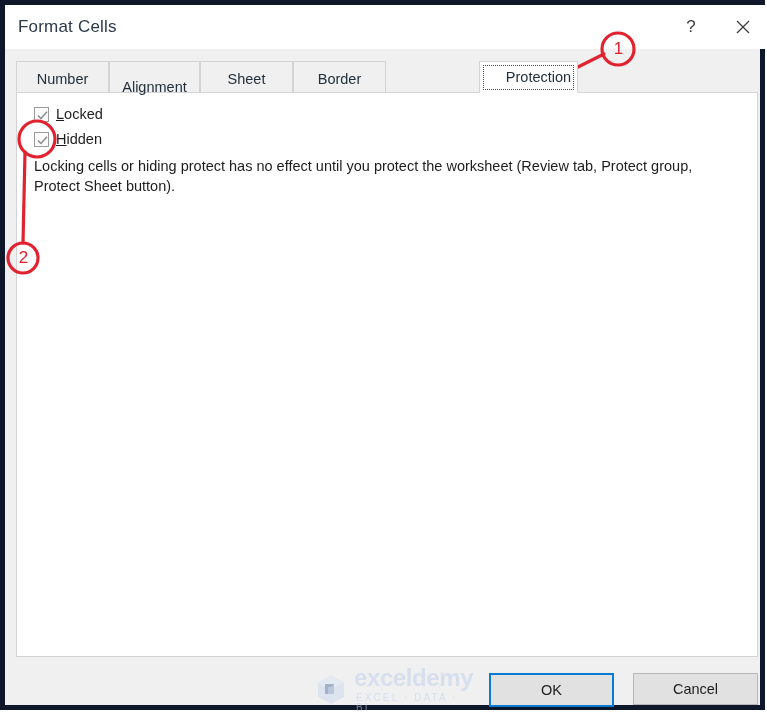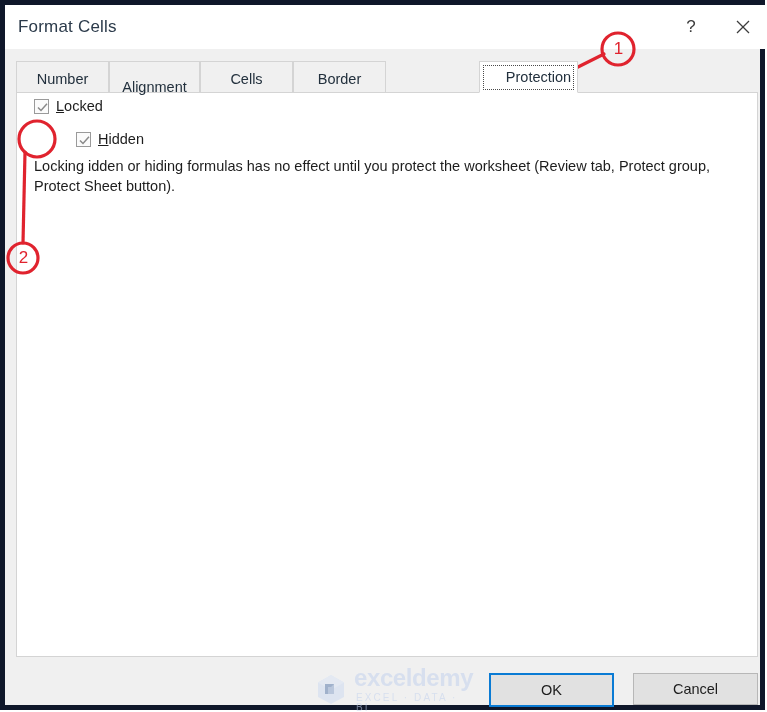--- a/index.html
+++ b/index.html
@@ -128,22 +128,22 @@
     box-sizing: border-box;
   }
 
   
   .checkrow {
     position: absolute;
     left: 17px;
     display: flex;
     align-items: center;
   }
-  .checkrow.row1 { top: 5px; }
-  .checkrow.row2 { top: 38px; margin-left: 42px; }
+  .checkrow.row1 { top: 13px; }
+  .checkrow.row2 { top: 38px; }
 
   .checkbox {
     position: relative;
     width: 15px;
     height: 15px;
     border: 1px solid #9a9a9a;
     background: #fbfbfb;
     box-sizing: border-box;
     flex: 0 0 auto;
   }
@@ -272,21 +272,21 @@
     </div>
 
     <div class="tabstrip">
       <div class="tab" style="left:0px; width:93px;">
         <span class="tab-label">Number</span>
       </div>
       <div class="tab" style="left:93px; width:91px;align-items:flex-end;">
         <span class="tab-label">Alignment</span>
       </div>
       <div class="tab" style="left:184px; width:93px;">
-        <span class="tab-label">Cells</span>
+        <span class="tab-label">Sheet</span>
       </div>
       <div class="tab" style="left:277px; width:93px;">
         <span class="tab-label">Border</span>
       </div>
       <div class="tab selected" style="left:463px; width:99px;">
         <span class="tab-focus"></span>
         <span class="tab-label">Protection</span>
       </div>
     </div>
 
@@ -303,21 +303,21 @@
 
       <div class="checkrow row2">
         <span class="checkbox">
           <svg width="13" height="13" viewBox="0 0 13 13">
             <polyline points="2,6.5 5,9.5 11,2.8" fill="none" stroke="#8a8a8a" stroke-width="1.5"></polyline>
           </svg>
         </span>
         <span class="check-label"><span class="acc">H</span><span>idden</span></span>
       </div>
 
-      <div class="desc">Locking idden or hiding formulas has no effect until you protect the worksheet (Review tab, Protect group, Protect Sheet button).</div>
+      <div class="desc">Locking cells or hiding protect has no effect until you protect the worksheet (Review tab, Protect group, Protect Sheet button).</div>
     </div>
 
     <div class="watermark">
       <svg class="wm-logo" width="34" height="34" viewBox="0 0 34 34">
         <polygon points="17,3 30,10.5 30,25 17,32 4,25 4,10.5" fill="#cfdcf0"></polygon>
         <polygon points="17,3 30,10.5 17,18 4,10.5" fill="#dbe5f5"></polygon>
         <polygon points="11,12 20,12 20,22 11,22" fill="#8ea6cc"></polygon>
         <polygon points="11,12 20,12 17,15 14,15 14,22 11,22" fill="#5f7fae"></polygon>
       </svg>
       <span class="wm-text">

